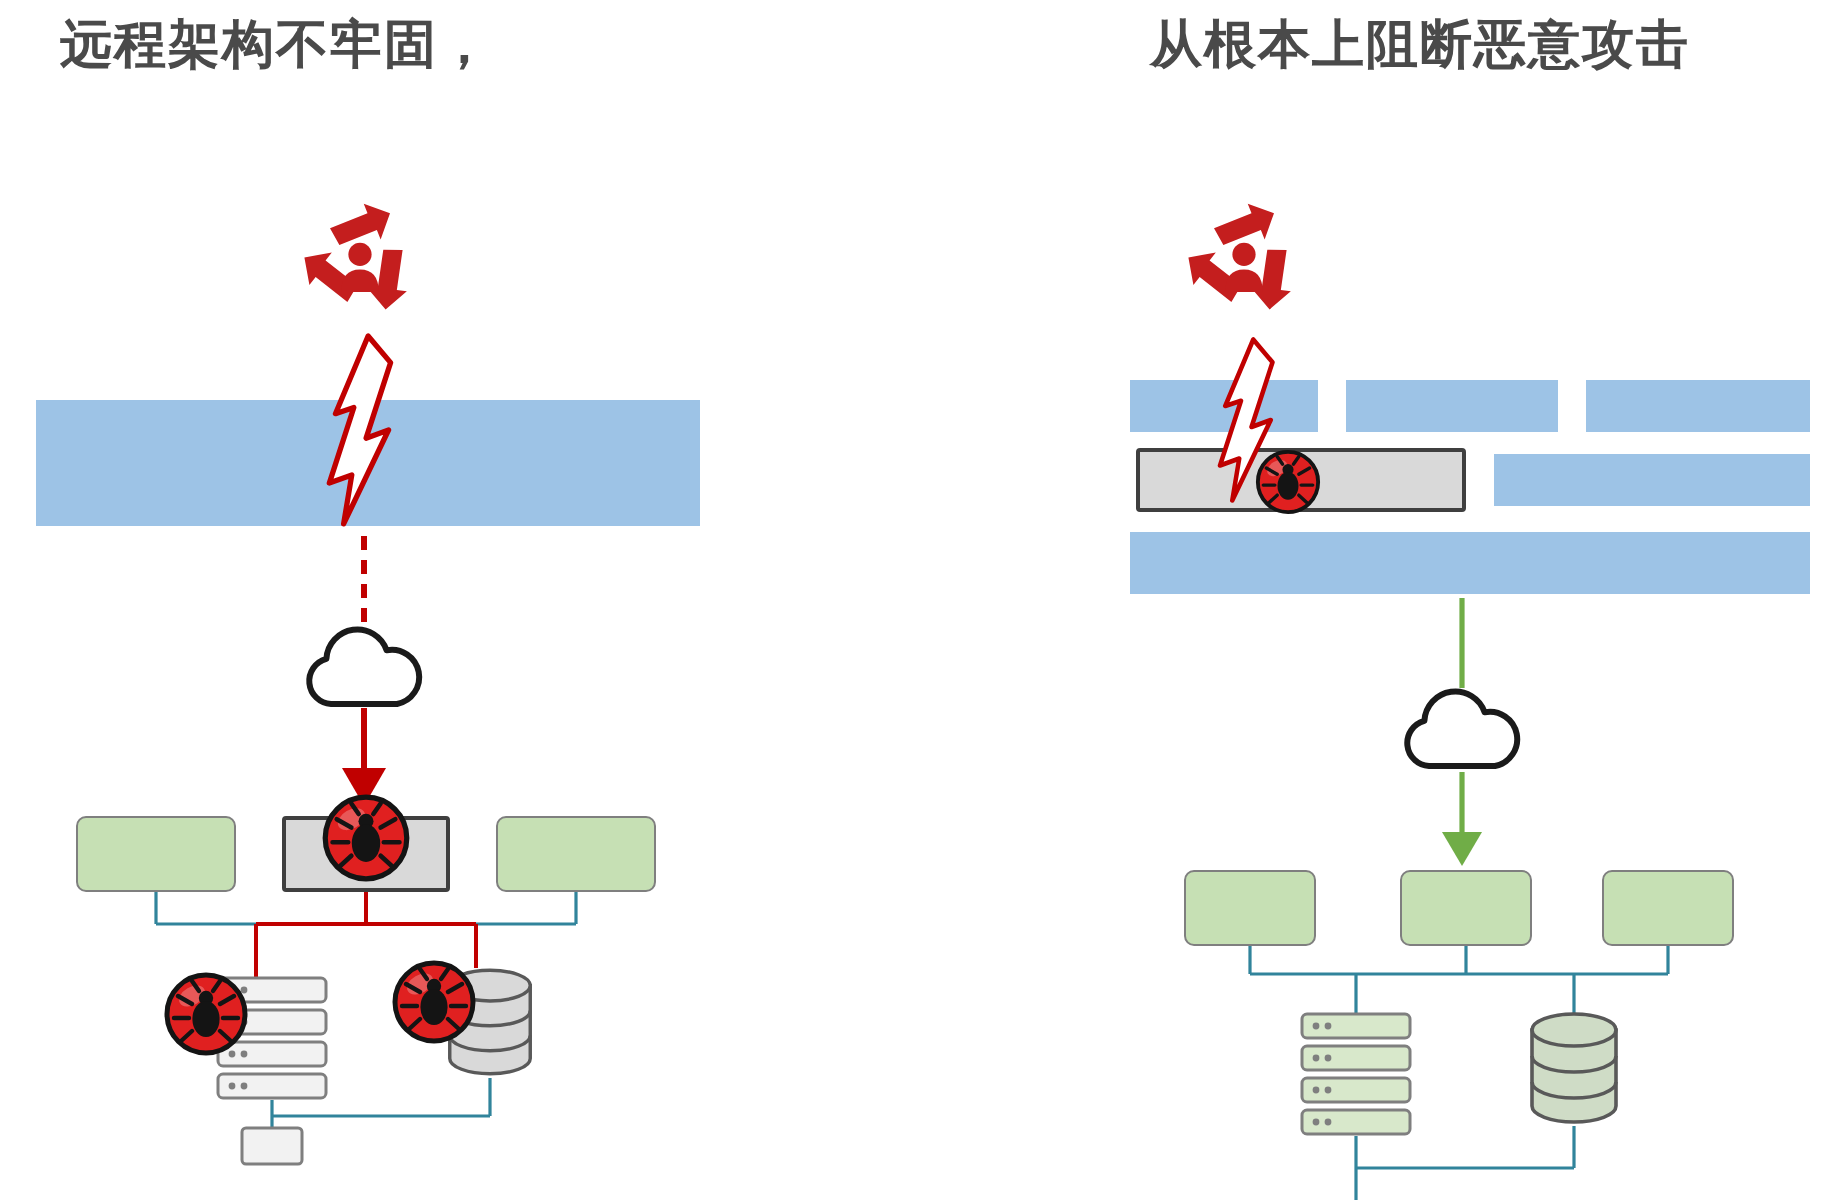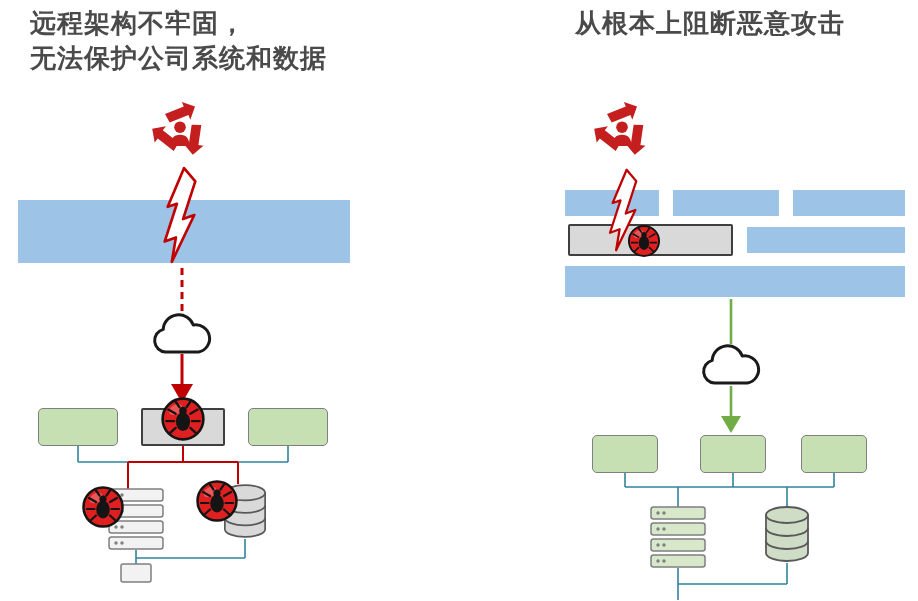--- a/index.html
+++ b/index.html
@@ -127,21 +127,20 @@
       <path class="ln-green" d="M731 386 V418"></path>
       <polygon class="ah-green" points="721,416 741,416 731,433"></polygon>
       <path class="ln-teal" d="M625 473 V487 M733 473 V487 M834 473 V487 M625 487 H834 M678 487 V508 M787 487 V508"></path>
       <path class="ln-teal" d="M678 568 V584 M787 563 V584 M678 584 H787 M678 584 V600"></path>
     </g>
   </svg>
 
   <div>
     <div class="abs title" style="left:30px; top:6px;">
       <div>远程架构不牢固，</div>
-      <div>无法保护公司系统和数据</div>
     </div>
 
     <svg class="abs c-attacker" style="left:150px; top:100px;" width="60" height="60">
         <use href="#sym-attacker"></use>
       </svg>
 
     <svg class="abs c-red" style="left:160px; top:166px;" width="42" height="98">
         <use href="#sym-bolt"></use>
       </svg>
 

